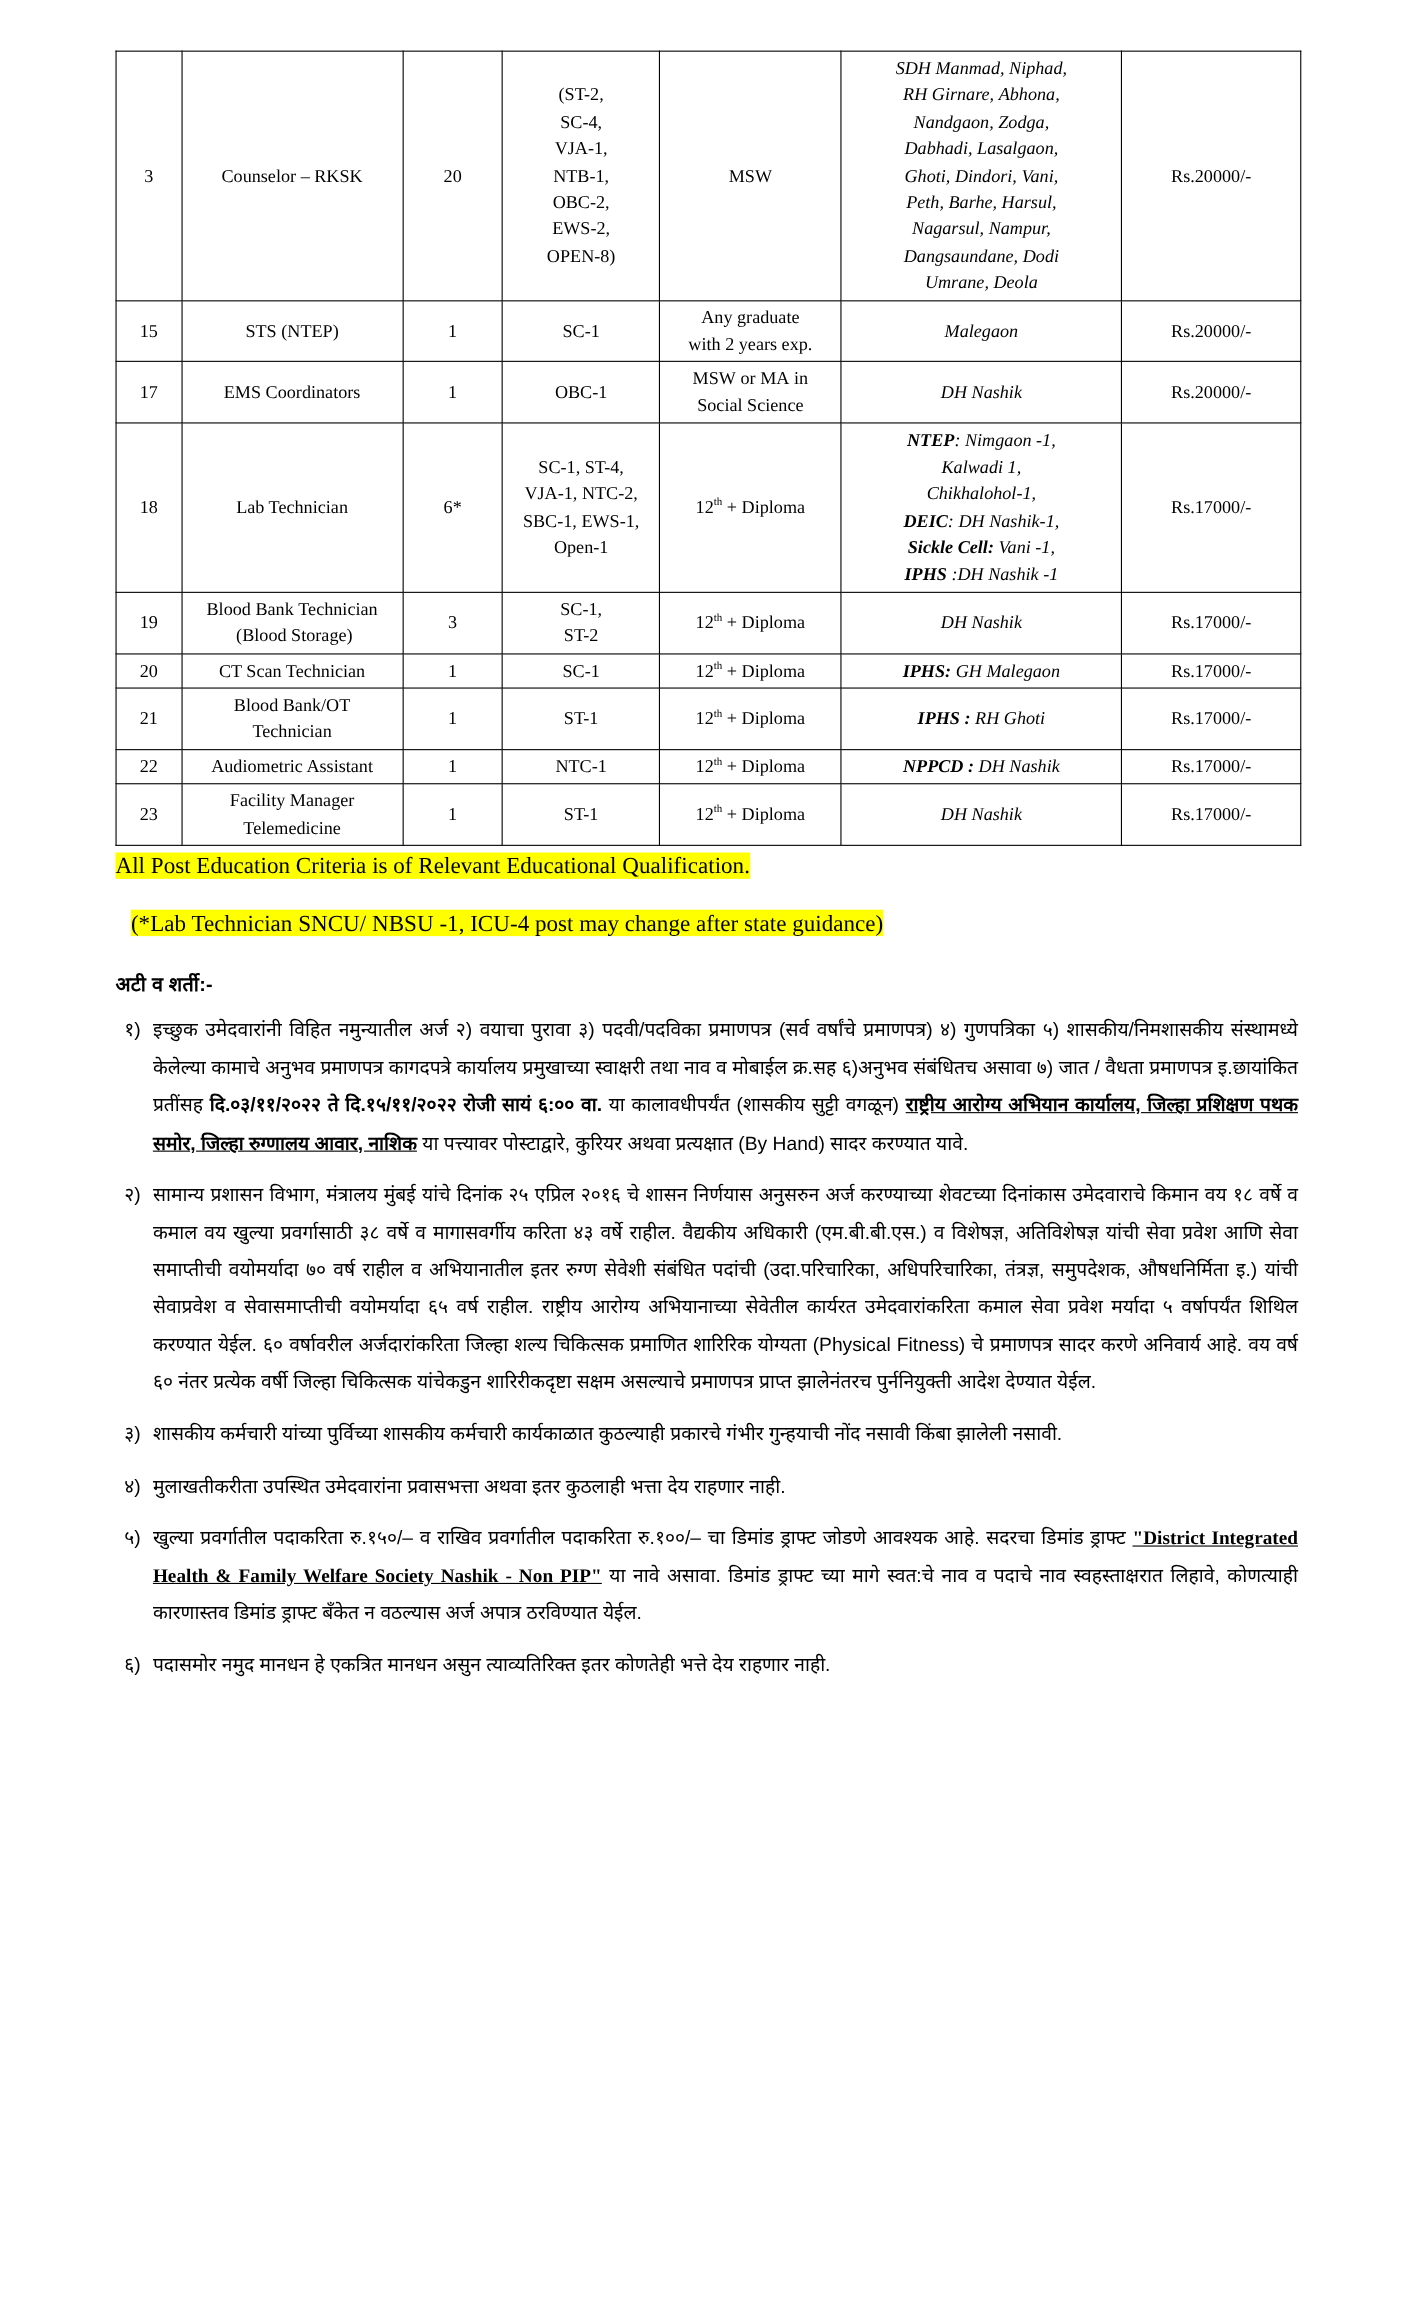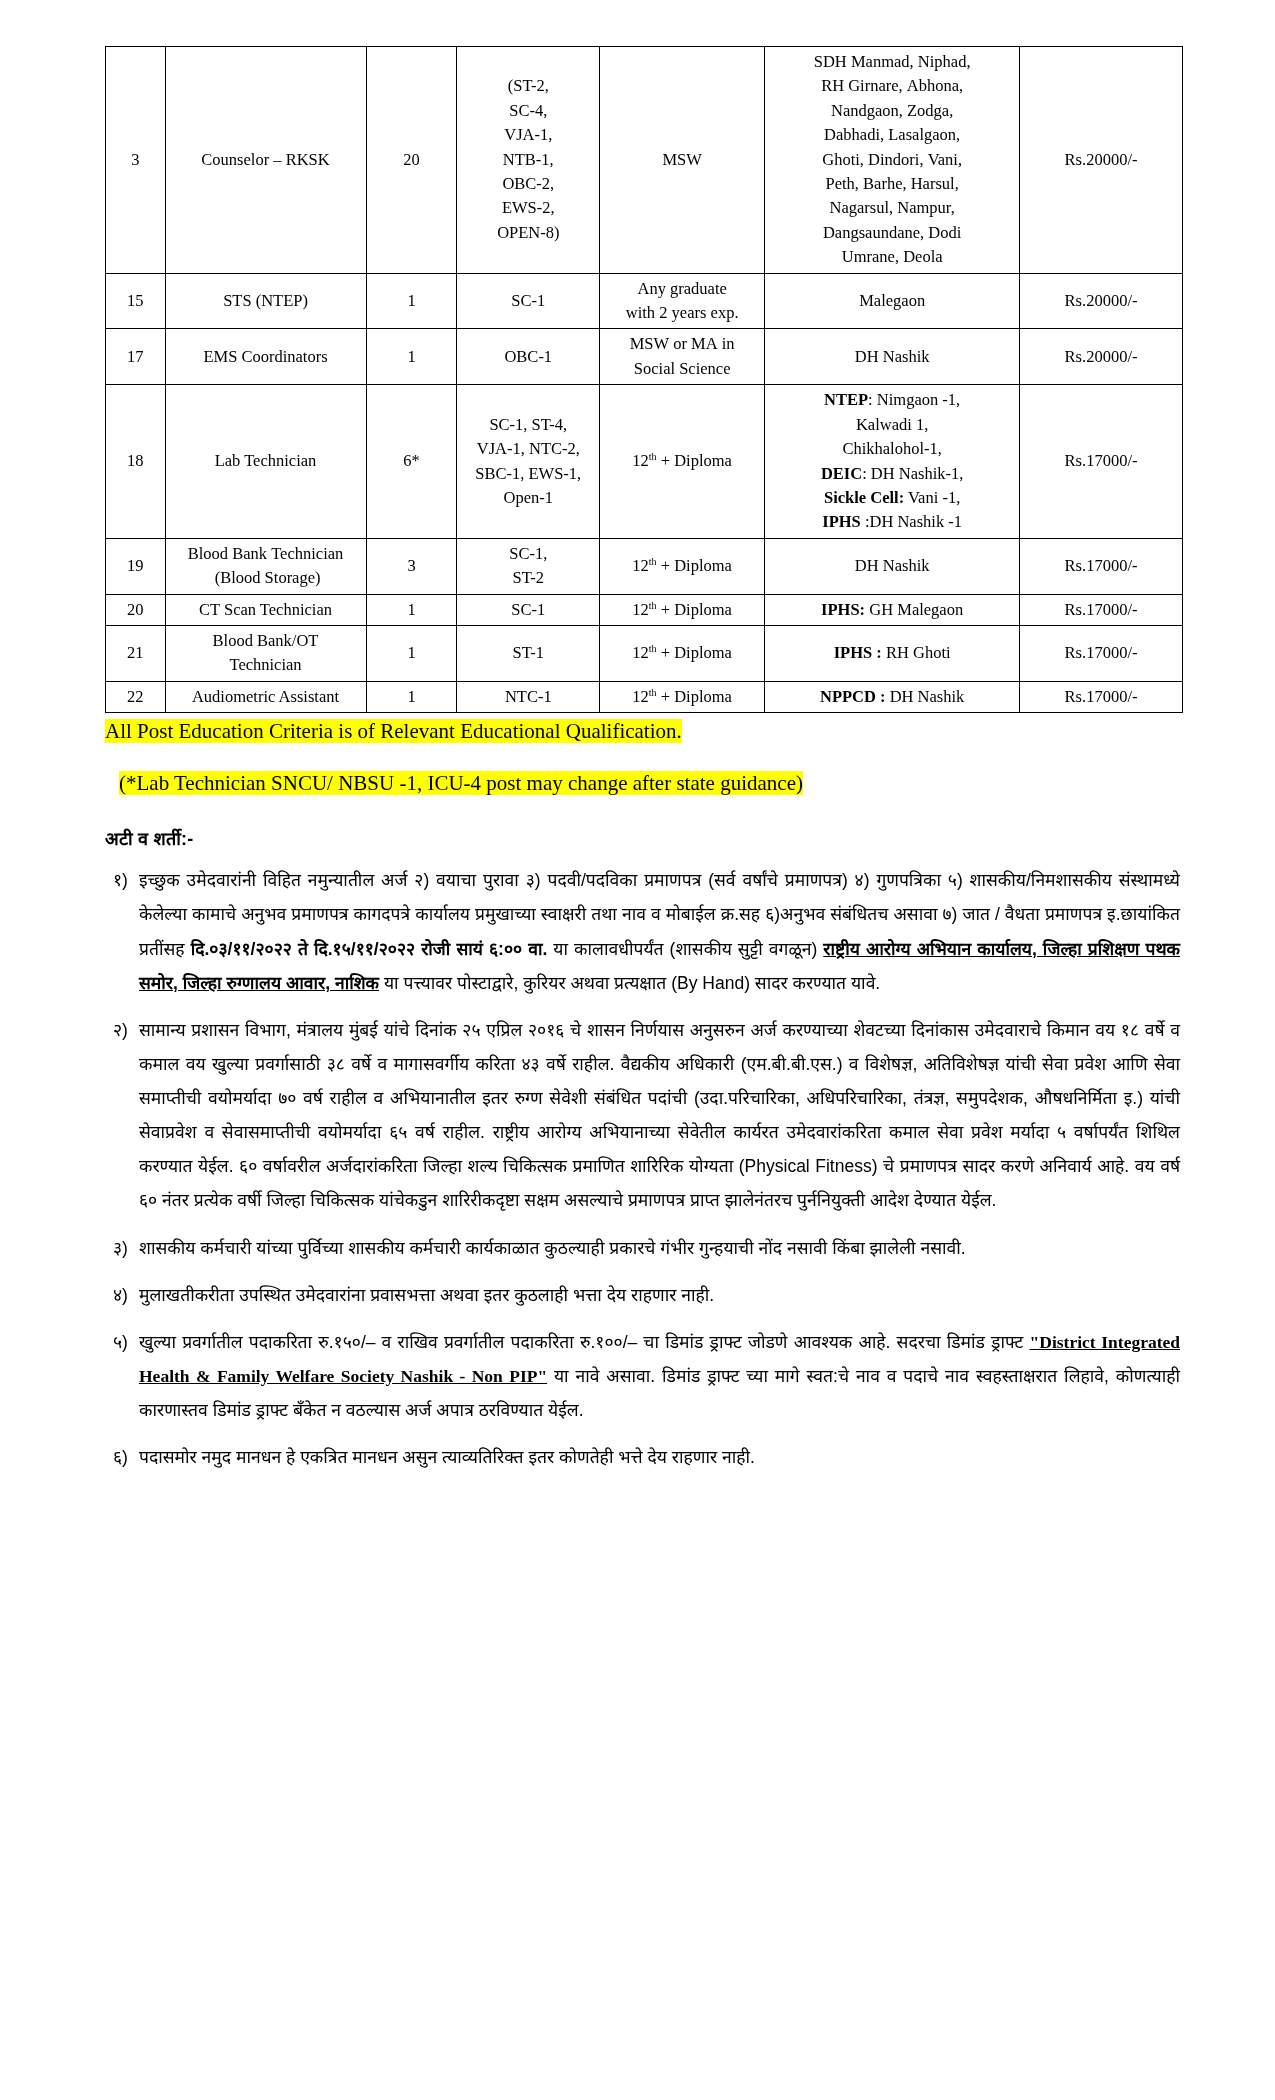--- a/index.html
+++ b/index.html
@@ -29,21 +29,21 @@
     vertical-align:middle;
     font-size:16.5px;
     line-height:1.48;
     padding:3px 4px;
   }
   td.c-sr{width:44px;}
   td.c-post{width:170px;text-align:left;padding-left:8px;}
   td.c-qty{width:72px;}
   td.c-res{width:118px;}
   td.c-edu{width:138px;}
-  td.c-loc{width:218px;}
+  td.c-loc{width:218px;font-style:italic;}
   td.c-sal{width:136px;}
   sup{font-size:10px;vertical-align:super;text-align:center;}
   .b{font-weight:bold;}
   
   .hl-wrap{margin-top:2px;}
   .hl{
     background:#ffff00;
     display:inline;
     font-size:21px;
     line-height:1.6;
@@ -158,20 +158,29 @@
         </tr>
         <tr>
           <td class="c-sr">22</td>
           <td class="c-post">Audiometric Assistant</td>
           <td class="c-qty">1</td>
           <td class="c-res">NTC-1</td>
           <td class="c-edu">12<sup>th</sup> + Diploma</td>
           <td class="c-loc"><span class="b">NPPCD :</span> DH Nashik</td>
           <td class="c-sal">Rs.17000/-</td>
         </tr>
+        <tr>
+          <td class="c-sr">23</td>
+          <td class="c-post">Facility&nbsp;Manager<br>Telemedicine</td>
+          <td class="c-qty">1</td>
+          <td class="c-res">ST-1</td>
+          <td class="c-edu">12<sup>th</sup> + Diploma</td>
+          <td class="c-loc">DH&nbsp;Nashik</td>
+          <td class="c-sal">Rs.17000/-</td>
+        </tr>
       </tbody>
   </table>
 
   <div class="hl-wrap">
     <span class="hl">All Post Education Criteria is of Relevant Educational Qualification.</span>
   </div>
 
   <div class="note2">
     <span class="hl">(*Lab Technician SNCU/ NBSU -1, ICU-4 post may change after state guidance)</span>
   </div>

